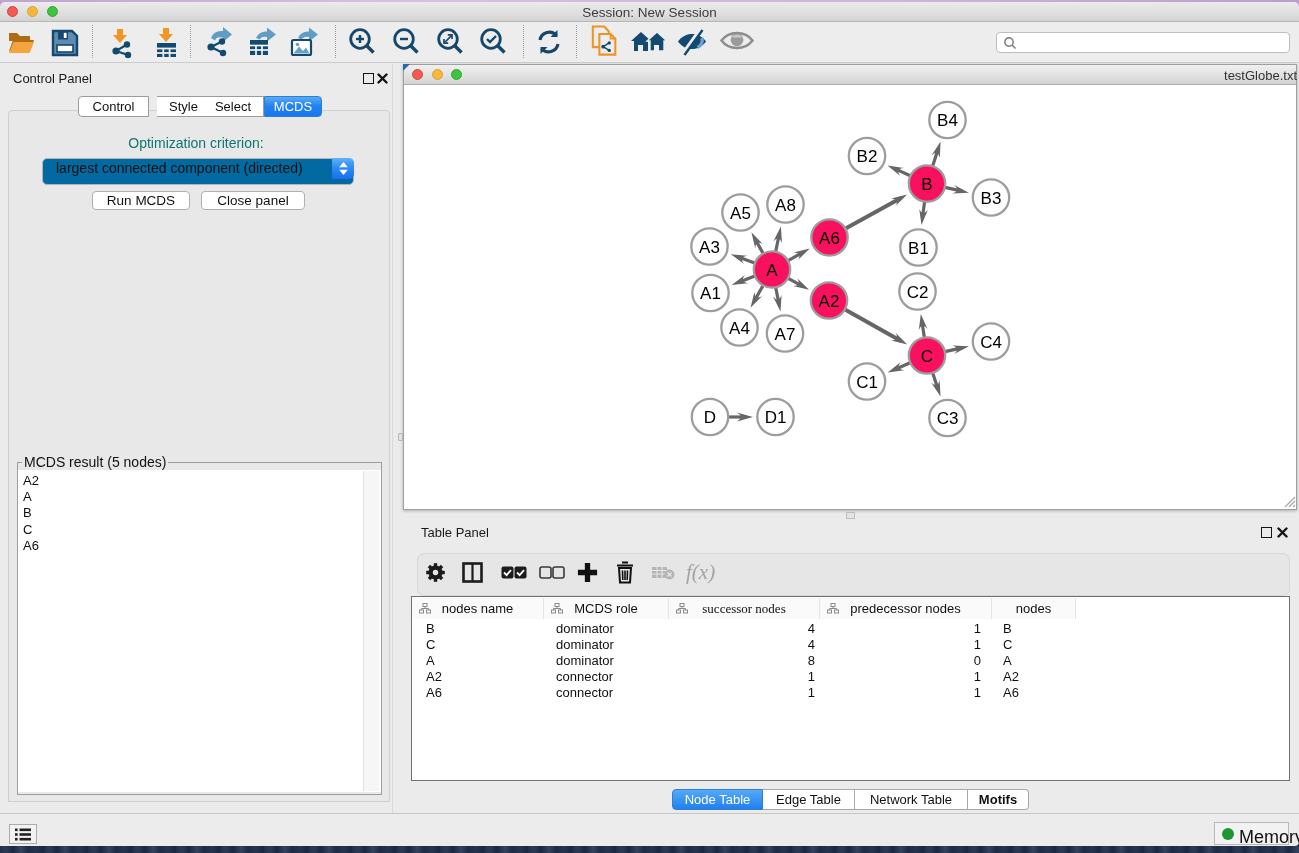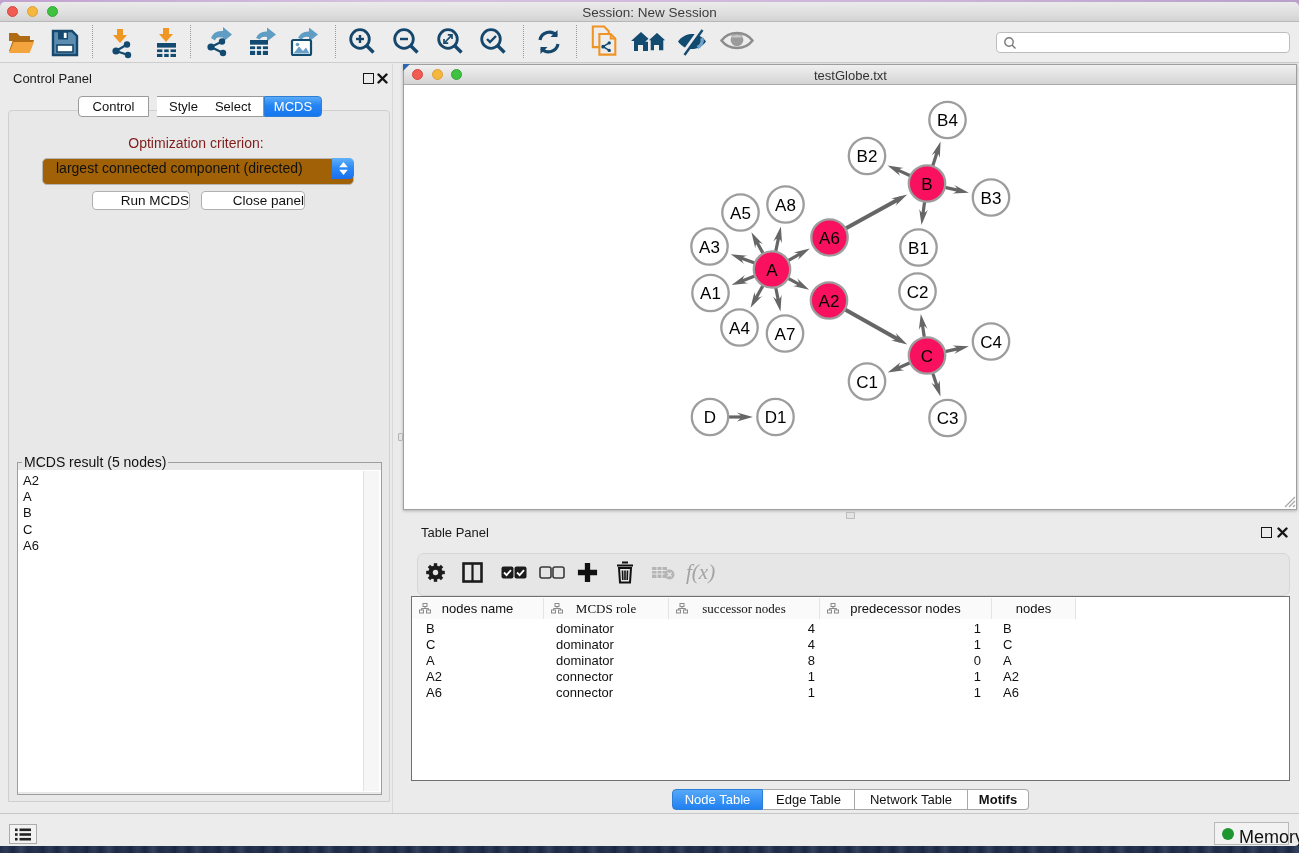--- a/index.html
+++ b/index.html
@@ -13,34 +13,34 @@
   .tl { border-radius:50%; width:11px; height:11px; }
   
   #toolbar { left:0; top:22px; width:1299px; height:41px; background:#ededed; border-bottom:1px solid #cdcdcd; }
   .tsep { top:25px; width:0; height:33px; border-left:1px dotted #9a9a9a; }
   
   #cp-title { left:13px; top:71px; font-size:13px; color:#1a1a1a; }
   .winbtn-sq { width:11px; height:11px; border:1.8px solid #151515; }
   .tab { top:96px; height:21px; z-index:3; background:#fff; border:1px solid #9b9b9b; border-left:none; font-size:13px; color:#111; text-align:center; line-height:20px; }
   .tabsel { background:linear-gradient(#5aabf7,#2584f3 45%,#1576f0); color:#fff; border:1px solid #2e7fd4; }
   #cp-panel { left:8px; top:110px; width:382px; height:692px; background:#e8e8e8; border:1px solid #cfcfcf; border-radius:4px 4px 0 0; }
-  #optlabel { left:0; top:135px; width:392px; text-align:center; font-size:14px; color:#7f1d1d; }
-  #dropdown { left:42px; top:158px; width:312px; height:27px; background:#a16207; border:1px solid #b5b5b5; border-radius:5px; font-size:14px; color:#111; line-height:19px; padding-left:13px; }
+  #optlabel { left:0; top:135px; width:392px; text-align:center; font-size:14px; color:#0f766e; }
+  #dropdown { left:42px; top:158px; width:312px; height:27px; background:#0369a1; border:1px solid #b5b5b5; border-radius:5px; font-size:14px; color:#111; line-height:19px; padding-left:13px; }
   #spinner { left:332px; top:158px; width:22px; height:21px; border-radius:0 5px 5px 0; background:linear-gradient(#62b1f8,#2d8bf4 45%,#186ff0); }
-  .btn { top:191px; height:19px; background:#fff; border:1px solid #b0b0b0; border-radius:4px; font-size:13.5px; color:#111; text-align:right; line-height:17px; }
+  .btn { top:191px; height:19px; background:#fff; border:1px solid #b0b0b0; border-radius:4px; font-size:13.5px; color:#111; text-align:center; line-height:17px; }
   
   #fieldset { left:17px; top:462px; width:365px; height:333px; border:1px solid #9e9e9e; }
   #fieldlegend { left:22px; top:454px; background:#e8e8e8; font-size:14px; color:#111; padding:0 2px; }
   #mcdslist { left:18px; top:470px; width:363px; height:322px; padding-top:3px; background:#fff; font-size:13px; color:#111; }
   #mcdslist div { height:16.2px; padding-left:5px; }
   #listscroll { left:363px; top:471px; width:16px; height:320px; background:#f6f6f6; border-left:1px solid #e2e2e2; }
   
   #gwin { left:403px; top:64px; width:894px; height:446px; background:#fff; border:1px solid #9f9f9f; box-shadow:0 1px 3px rgba(0,0,0,.25); }
   #gtitle { left:403px; top:64px; width:894px; height:21px; background:linear-gradient(#f0f0f0,#dddddd 70%,#d3d3d3); border:1px solid #9f9f9f; border-bottom:1px solid #ababab; }
-  #gtitletext { left:404px; top:68px; width:893px; text-align:center; font-size:13px; color:#333; }
+  #gtitletext { left:404px; top:68px; width:893px; text-align:right; font-size:13px; color:#333; }
   
   #tp-title { left:421px; top:525px; font-size:13px; color:#1a1a1a; }
   #tp-toolbar { left:417px; top:553px; width:873px; height:43px; background:#e6e6e6; border:1px solid #d6d6d6; border-radius:7px; }
   #tbl { left:411px; top:596px; width:879px; height:185px; background:#fff; border:1px solid #707070; }
   .th { top:598px; height:21px; font-size:13px; color:#111; text-align:center; line-height:21px; background:#fafafa; border-right:1px solid #e4e4e4; }
   .td { height:16px; font-size:13px; color:#111; line-height:16px; }
   .btab { top:789px; height:21px; background:#fff; border:1px solid #a8a8a8; border-left:none; font-size:13px; color:#111; text-align:center; line-height:20px; }
   .btabsel { background:linear-gradient(#56a9f7,#2080f2); color:#fff; border:1px solid #2e7fd4; }
   
   #statusbar { left:0; top:813px; width:1299px; height:33px; background:#ececec; border-top:1px solid #c6c6c6; }
@@ -394,21 +394,21 @@
       <line x1="11" y1="1" x2="11" y2="12"></line>
     </g>
  <circle cx="18.5" cy="8.5" r="5" fill="#b5b5b5"></circle>
  <path d="M16.5 6.5 l4 4 M20.5 6.5 l-4 4" stroke="#e7e7e7" stroke-width="1.4"></path>
 </svg>
 
 <div class="abs" style="left:686px;top:560px;font-family:'Liberation Serif',serif;font-style:italic;font-size:21px;color:#a3a3a3;">f(x)</div>
 
 <div class="abs" id="tbl"></div>
 <div class="abs th" style="left:412px;width:132px;">nodes name</div>
-<div class="abs th" style="left:544px;width:125px;font-family:Liberation Serif, serif;">MCDS role</div>
+<div class="abs th" style="left:544px;width:125px;">MCDS role</div>
 <div class="abs th" style="left:669px;width:151px;font-family:Liberation Serif, serif;">successor nodes</div>
 <div class="abs th" style="left:820px;width:172px;">predecessor nodes</div>
 <div class="abs th" style="left:992px;width:84px;">nodes</div>
 <div class="abs td" style="left:426px;top:621px;">B</div>
 <div class="abs td" style="left:556px;top:621px;">dominator</div>
 <div class="abs td" style="left:730px;top:621px;width:85px;text-align:right;">4</div>
 <div class="abs td" style="left:895px;top:621px;width:86px;text-align:right;">1</div>
 <div class="abs td" style="left:1003px;top:621px;">B</div>
 <div class="abs td" style="left:426px;top:637px;">C</div>
 <div class="abs td" style="left:556px;top:637px;">dominator</div>

